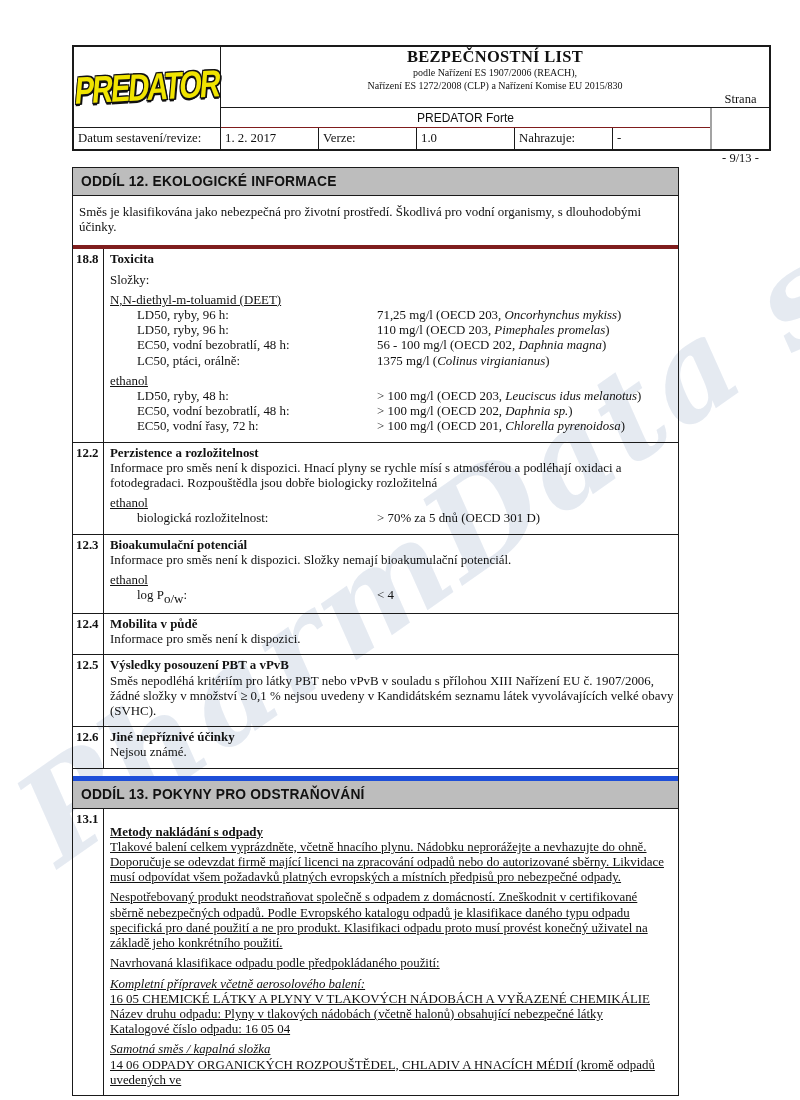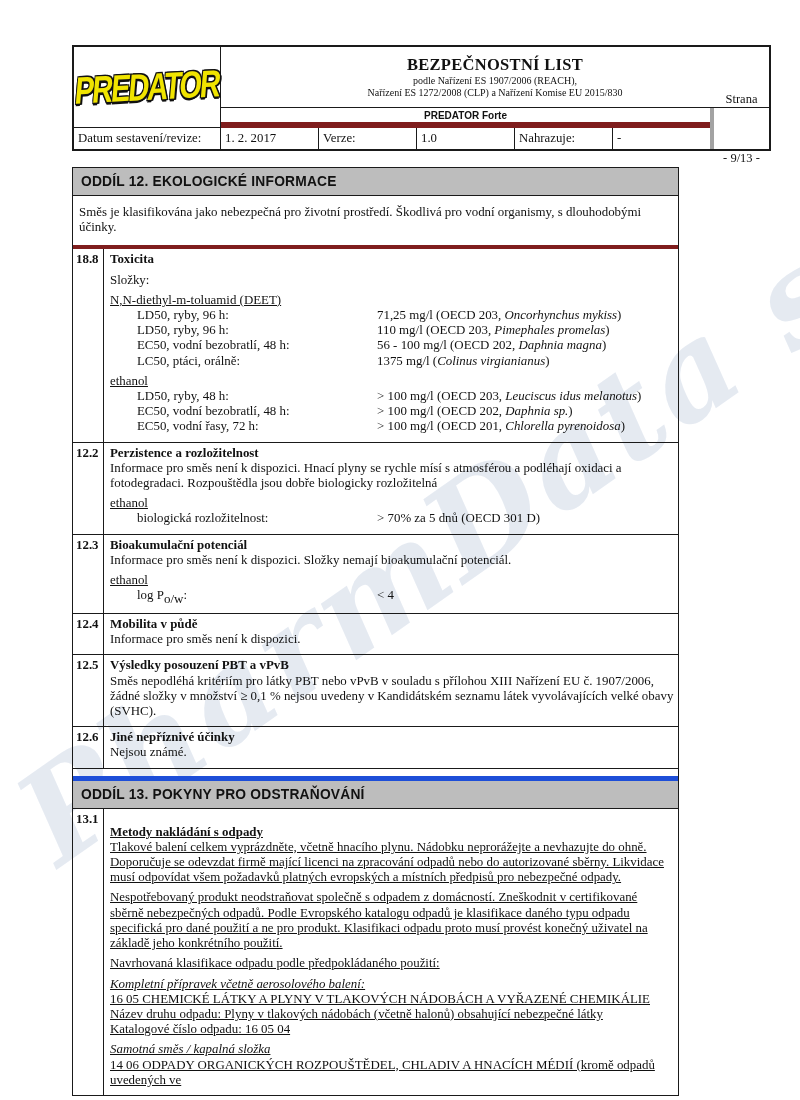--- a/index.html
+++ b/index.html
@@ -27,26 +27,26 @@
   }
   .hg-cell { border-color:#1a1a1a; display:flex; align-items:center; }
   .logo-cell { grid-column:1; grid-row:1 / 3; border-right:1px solid #1a1a1a; border-bottom:1px solid #1a1a1a; justify-content:center; }
   .logo-text {
     font-family:"Liberation Sans", sans-serif; font-weight:bold;
     font-size:29px; letter-spacing:-2px; color:#f0e400;
     transform:rotate(-3deg) skewX(-8deg) scaleY(1.3);
     text-shadow:-1px -1px 0 #111, 1px -1px 0 #111, -1px 1px 0 #111,
                  1px 1px 0 #111, 0 2px 0 #111, 2px 1px 0 #111;
   }
-  .title-cell { grid-column:2 / 8; grid-row:1; border-bottom:1px solid #1a1a1a; flex-direction:column; justify-content:center; text-align:center; }
+  .title-cell { grid-column:2 / 8; grid-row:1; border-bottom:1px solid #1a1a1a; flex-direction:column; text-align:center; }
   .doc-title { font-weight:bold; font-size:16.5px; letter-spacing:.3px; }
   .doc-sub { font-size:10px; line-height:12.5px; }
-  .product-cell { grid-column:2 / 7; grid-row:2; border-bottom:6px solid #7f1d1d; justify-content:center;
-    font-family:"Liberation Sans", sans-serif; font-weight:bold; font-size:10px; }
-  .strana-cell { grid-column:7; grid-row:2 / 4; border-left:4px solid #a3a3a3; flex-direction:column; justify-content:center; text-align:center; line-height:15px; font-size:12.5px;gap:44px; }
+  .product-cell { grid-column:2 / 7; grid-row:2; border-bottom:1px solid #7f1d1d; justify-content:center;
+    font-family:"Liberation Sans", sans-serif; font-weight:normal; font-size:12px; }
+  .strana-cell { grid-column:7; grid-row:2 / 4; border-left:2px solid #a3a3a3; flex-direction:column; justify-content:center; text-align:center; line-height:15px; font-size:12.5px;gap:44px; }
   .r3 { grid-row:3; padding:2px 4px; font-size:12.8px; }
   .r3.br { border-right:1px solid #1a1a1a; }
 
   
   .main-table { width:607px; margin-top:16px; border:1px solid #1a1a1a; background:transparent; }
   .bar-row {
     background:#bdbdbd; border-bottom:1px solid #1a1a1a;
     font-family:"Liberation Sans", sans-serif; font-weight:bold; font-size:13.8px;
     padding:6px 8px 6px 8px; letter-spacing:.2px;
   }

